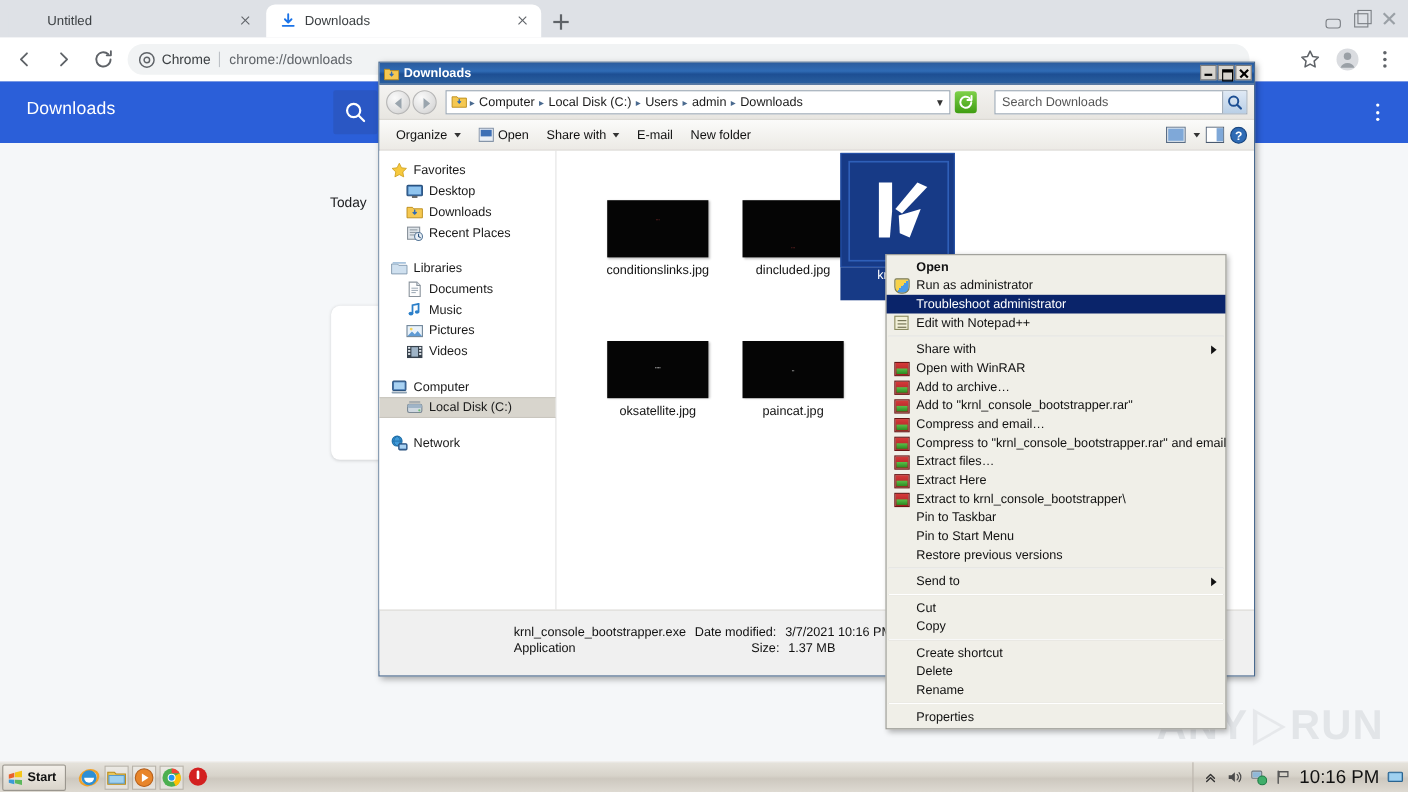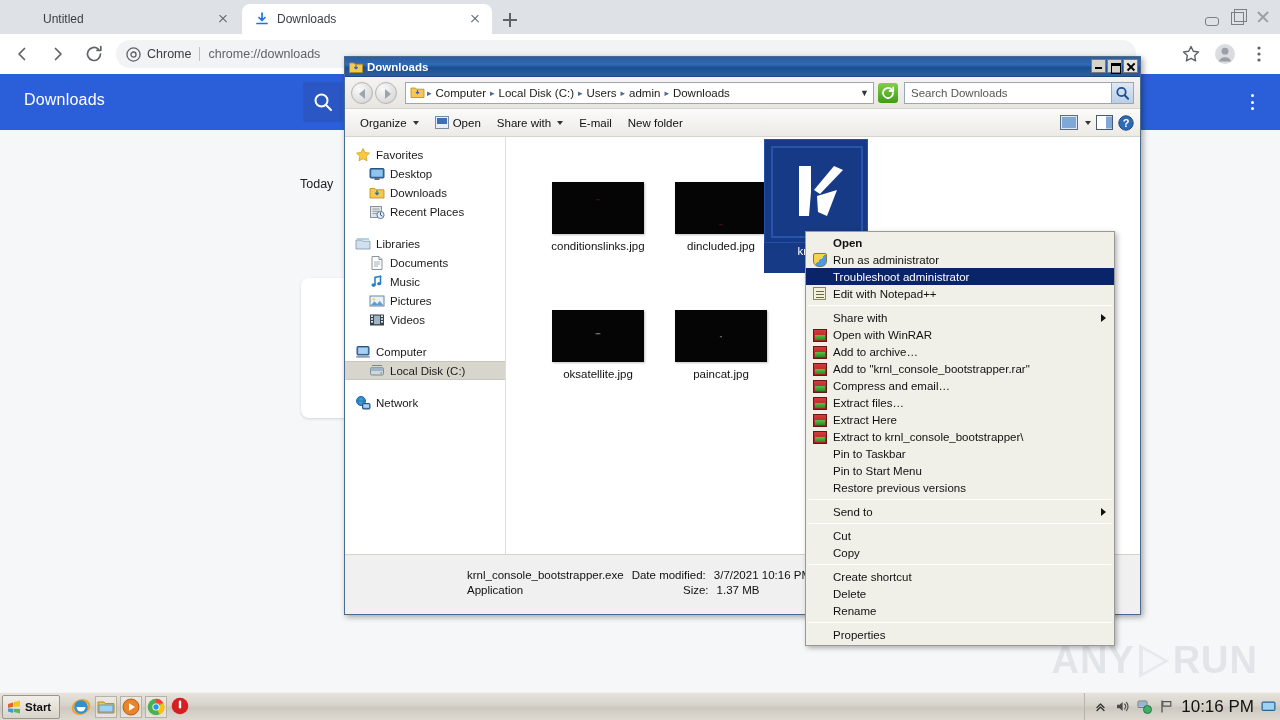--- a/index.html
+++ b/index.html
@@ -162,21 +162,21 @@
     font-size:11.5px; color:#1a1a1a; position:relative;
   }
   .crumb { padding:0 3px; color:#1a1a1a; white-space:nowrap; }
   .crumb-sep { color:#4a6a8f; font-size:9px; padding:0 1px; }
   #crumb-drop { position:absolute; right:4px; color:#333; font-size:9px; }
   #ex-refresh {
     width:20px; height:20px; margin-left:4px; flex:0 0 20px;
     background:linear-gradient(#7fd14a,#3f9d12); border-radius:3px; position:relative;
   }
   #ex-search {
-    width:230px; height:22px; margin-left:6px; background:#ffffff;
+    width:230px; height:22px; margin-left:16px; background:#ffffff;
     border:1px solid #9ba7b4; display:flex; align-items:center; flex:0 0 230px;
   }
   #ex-search-text { font-size:11.5px; color:#555; padding-left:6px; flex:1; }
   #ex-search-icon {
     width:22px; height:20px; background:linear-gradient(#dfe9f5,#b9cfe6);
     border-left:1px solid #9ba7b4; position:relative;
   }
 
   
   #ex-cmdbar {
@@ -794,20 +794,26 @@
   <div class="ctx-item">
     <span class="ctx-ico">
         <i class="winrar-ico"></i>
       </span>
     <span class="ctx-label">Compress and email…</span>
   </div>
   <div class="ctx-item">
     <span class="ctx-ico">
         <i class="winrar-ico"></i>
       </span>
+    <span class="ctx-label">Compress to "krnl_console_bootstrapper.rar" and email</span>
+  </div>
+  <div class="ctx-item">
+    <span class="ctx-ico">
+        <i class="winrar-ico"></i>
+      </span>
     <span class="ctx-label">Extract files…</span>
   </div>
   <div class="ctx-item">
     <span class="ctx-ico">
         <i class="winrar-ico"></i>
       </span>
     <span class="ctx-label">Extract Here</span>
   </div>
   <div class="ctx-item">
     <span class="ctx-ico">

